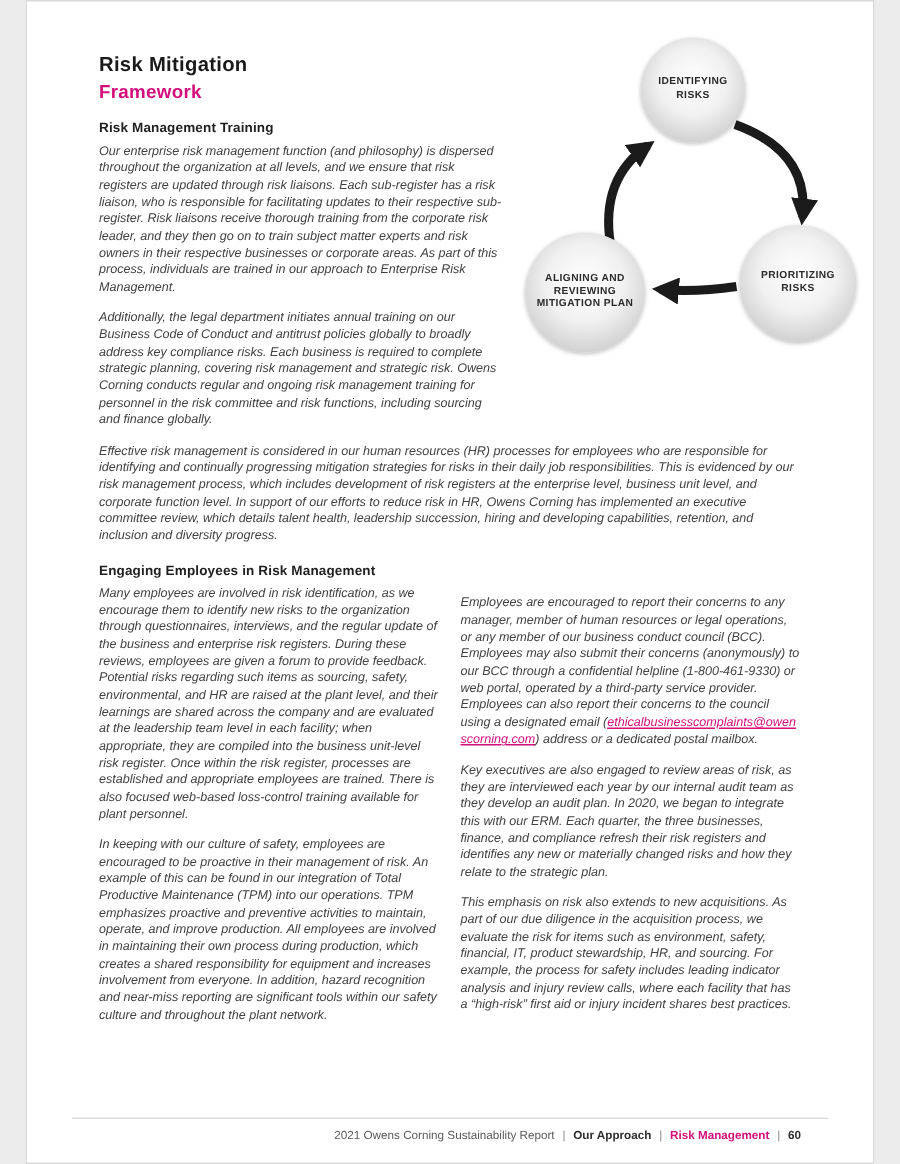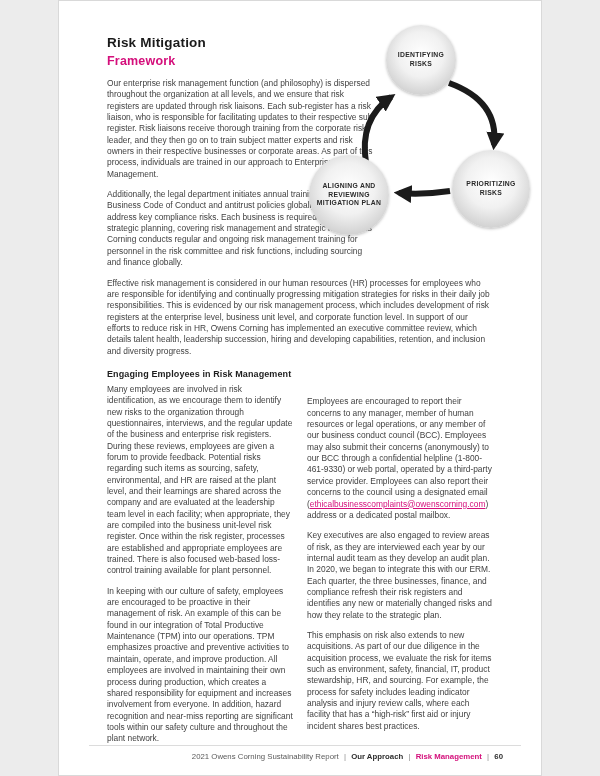--- a/index.html
+++ b/index.html
@@ -1,34 +1,34 @@
 <!DOCTYPE html>
 <html style="--accent: #d40f7b;"><head>
 <meta charset="utf-8">
 <style>
   * { box-sizing: border-box; }
   html, body { margin: 0; padding: 0; background: #ececec; }
   .page {
-    width: 484px; height: 776px;
+    width: 566px; height: 776px;
     margin: 0 auto;
     background: #ffffff;
     border: 1px solid #d9d9d9;
     position: relative;
     font-family: "Liberation Sans", sans-serif;
     color: #3f3f3f;
     overflow: hidden;
   }
   .content { position: relative; padding: 34px 48px 0 48px; }
 
   .title { margin: 0 0 10px 0; }
   .title .t1 { display: block; font-size: 13.5px; font-weight: bold; color: #1a1a1a; letter-spacing: .2px; }
   .title .t2 { display: block; font-size: 12.5px; font-weight: bold; color: var(--accent, #d40f7b); margin-top: 4px; letter-spacing: .2px; }
 
   h2.sec { font-size: 9px; font-weight: bold; color: #1f1f1f; margin: 12px 0 5px 0; letter-spacing: .1px; }
-  p.body { font-size: 8.4px; line-height: 1.35; margin: 0 0 9px 0; color: #424242; }
+  p.body { font-size: 8.4px; line-height: 1.35; margin: 0 0 9px 0; color: #424242; font-style: italic; }
 
   .top-col { width: 270px; }
 
   
   .diagram { position: absolute; top: 20px; right: 2px; width: 230px; height: 215px; }
   .diagram svg.arrows { position: absolute; left: 0; top: 0; }
   .circle {
     position: absolute; border-radius: 50%;
     background: radial-gradient(circle at 50% 42%, #ffffff 0%, #f1f1f1 42%, #cfcfcf 78%, #a3a3a3 100%);
     box-shadow: 0 1px 3px rgba(0,0,0,.25);
@@ -43,21 +43,21 @@
   .c-left  { left: 0px;   top: 134px; width: 80px; height: 80px; }
   .c-right { left: 143px; top: 129px; width: 78px; height: 78px; }
 
   
   .two-col { display: flex; gap: 14px; align-items: center; }
   .two-col .col { flex: 1 1 0; }
   a.email { color: var(--accent, #d40f7b); text-decoration: underline; word-break: break-all; }
 
   
   .footer {
-    position: absolute; left: 30px; right: 20px; bottom: 14px;
+    position: absolute; left: 30px; right: 30px; bottom: 14px;
     border-top: 1px solid #dcdcdc;
     padding: 6px 18px 0 18px;
     text-align: right;
     font-size: 7.8px; color: #5a5a5a;
     white-space: nowrap;
   }
   .footer .sep { margin: 0 3px; color: #8a8a8a; }
   .footer .bold { font-weight: bold; color: #2d2d2d; }
   .footer .pink { color: var(--accent, #d40f7b); }
 </style>
@@ -67,20 +67,21 @@
 <div class="page">
   <div class="content">
 
     <h1 class="title">
       <span class="t1">Risk Mitigation</span>
       <span class="t2">Framework</span>
     </h1>
 
     <div class="top-row">
       <div class="top-col">
+        <h2 class="sec">Risk Management Training</h2>
         <p class="body">Our enterprise risk management function (and philosophy) is dispersed throughout the organization at all levels, and we ensure that risk registers are updated through risk liaisons. Each sub-register has a risk liaison, who is responsible for facilitating updates to their respective sub-register. Risk liaisons receive thorough training from the corporate risk leader, and they then go on to train subject matter experts and risk owners in their respective businesses or corporate areas. As part of this process, individuals are trained in our approach to Enterprise Risk Management.</p>
         <p class="body">Additionally, the legal department initiates annual training on our Business Code of Conduct and antitrust policies globally to broadly address key compliance risks. Each business is required to complete strategic planning, covering risk management and strategic risk. Owens Corning conducts regular and ongoing risk management training for personnel in the risk committee and risk functions, including sourcing and finance globally.</p>
       </div>
 
       <div class="diagram">
         <svg class="arrows" width="230" height="215" viewBox="0 0 230 215" aria-hidden="true">
           <defs>
             <marker id="ah" viewBox="0 0 10 10" refX="7" refY="5" markerWidth="3" markerHeight="3" orient="auto">
               <path d="M0,0 L10,5 L0,10 z" fill="#1b1b1b"></path>
             </marker>

